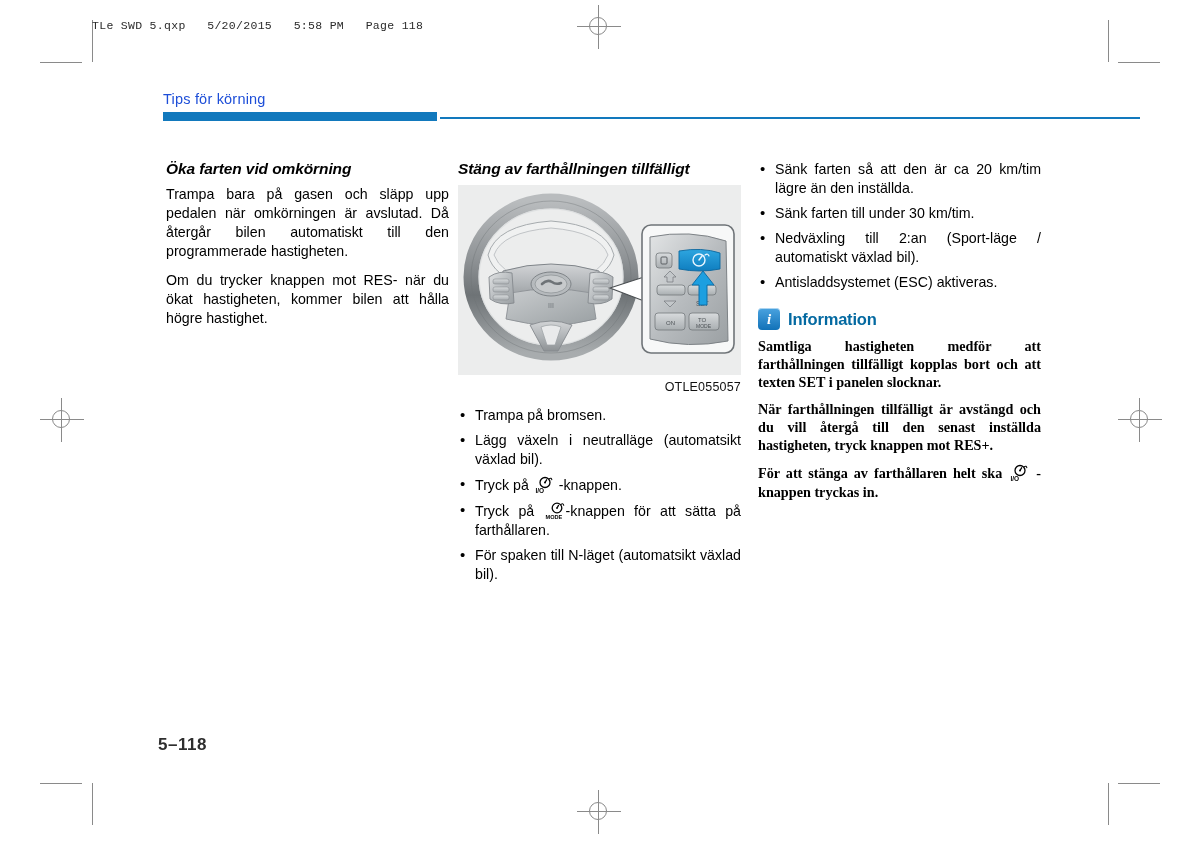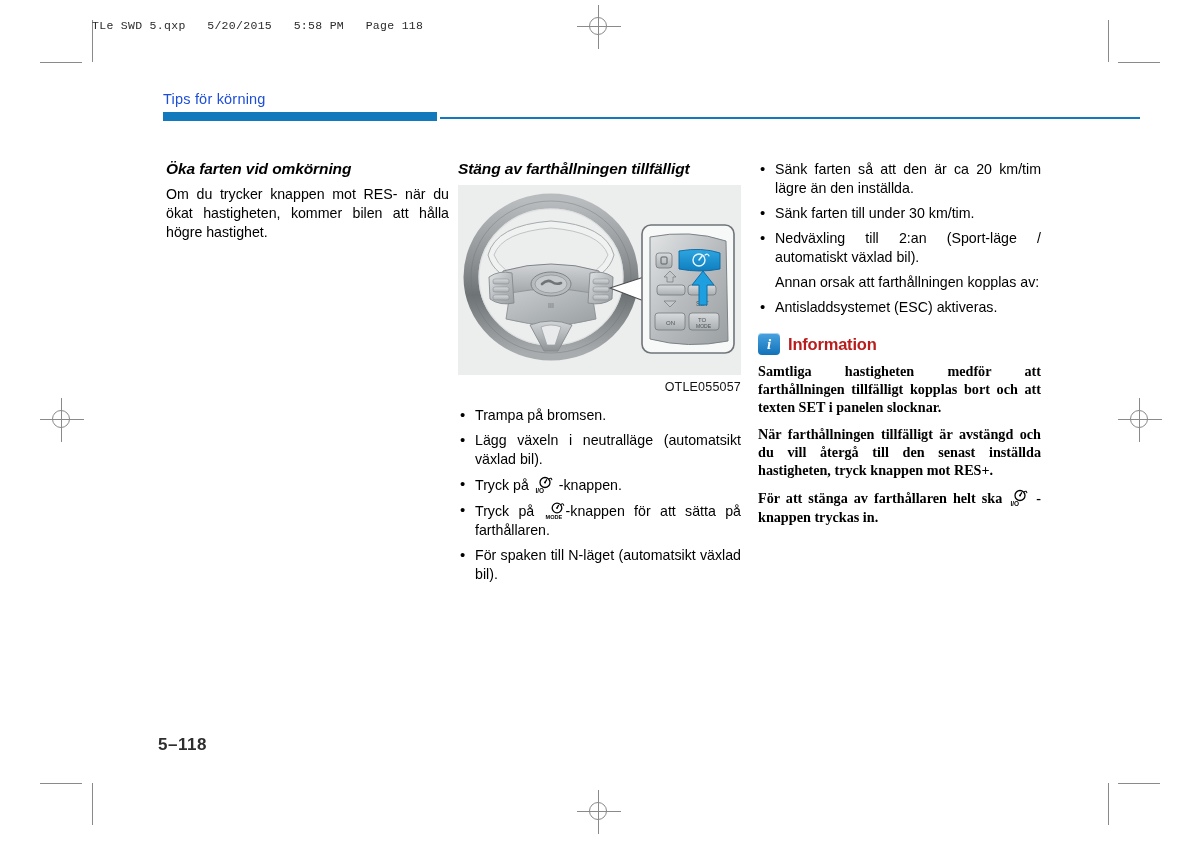--- a/index.html
+++ b/index.html
@@ -186,21 +186,21 @@
     font-size: 15px;
     font-family: "Liberation Serif", serif;
     display: flex;
     align-items: center;
     justify-content: center;
     box-shadow: inset 0 1px 0 rgba(255,255,255,0.55);
   }
   .info-title {
     font-size: 16.5px;
     font-weight: bold;
-    color: #b91c1c;
+    color: #0369a1;
     letter-spacing: -0.2px;
   }
   p.info-text {
     margin: 0 0 9px 0;
     font-family: "Liberation Serif", serif;
     font-weight: bold;
     font-size: 14.2px;
     line-height: 18px;
     color: #000;
     text-align: justify;
@@ -255,20 +255,21 @@
 </div>
 
 <div class="file-header">TLe SWD 5.qxp   5/20/2015   5:58 PM   Page 118</div>
 
 <div class="running-head">Tips för körning</div>
 <div class="head-bar-thick"></div>
 <div class="head-bar-thin"></div>
 
 <div class="col col-1">
   <h2 class="sub">Öka farten vid omkörning</h2>
+  <p class="body">Trampa bara på gasen och släpp upp pedalen när omkörningen är avslutad. Då återgår bilen automatiskt till den programmerade hastigheten.</p>
   <p class="body last">Om du trycker knappen mot RES- när du ökat hastigheten, kommer bilen att hålla högre hastighet.</p>
 </div>
 
 <div class="col col-2">
   <h2 class="sub">Stäng av farthållningen tillfälligt</h2>
 
   <div class="figure">
     <svg width="283" height="190" viewBox="0 0 283 190">
       <defs>
         <linearGradient id="rimG" x1="0" y1="0" x2="0" y2="1">
@@ -397,23 +398,20 @@
 <div class="col col-3">
   <ul class="bullets">
     <li>
       <span>Sänk farten så att den är ca 20 km/tim lägre än den inställda.</span>
     </li>
     <li>
       <span>Sänk farten till under 30 km/tim.</span>
     </li>
     <li>
       <span>Nedväxling till 2:an (Sport-läge / automatiskt växlad bil).</span>
-    </li>
-    <li class="nobullet">
-      <span>Annan orsak att farthållningen kopplas av:</span>
     </li>
     <li>
       <span>Antisladdsystemet (ESC) aktiveras.</span>
     </li>
   </ul>
 
   <div class="info-box">
     <div class="info-head">
       <div class="info-icon">i</div>
       <div class="info-title">Information</div>

